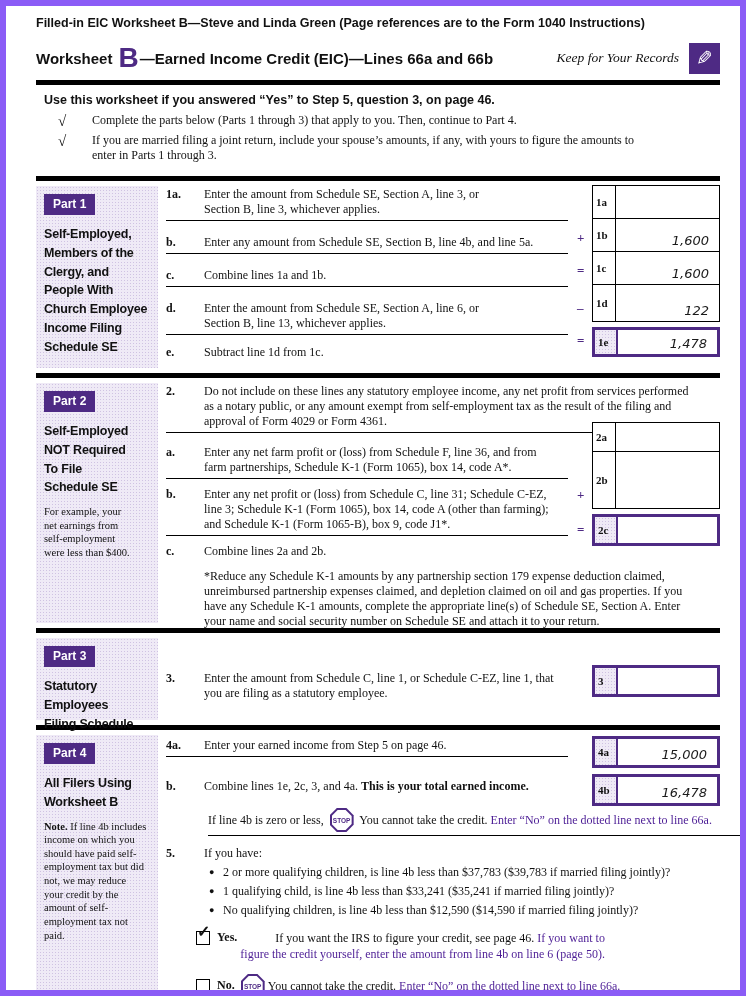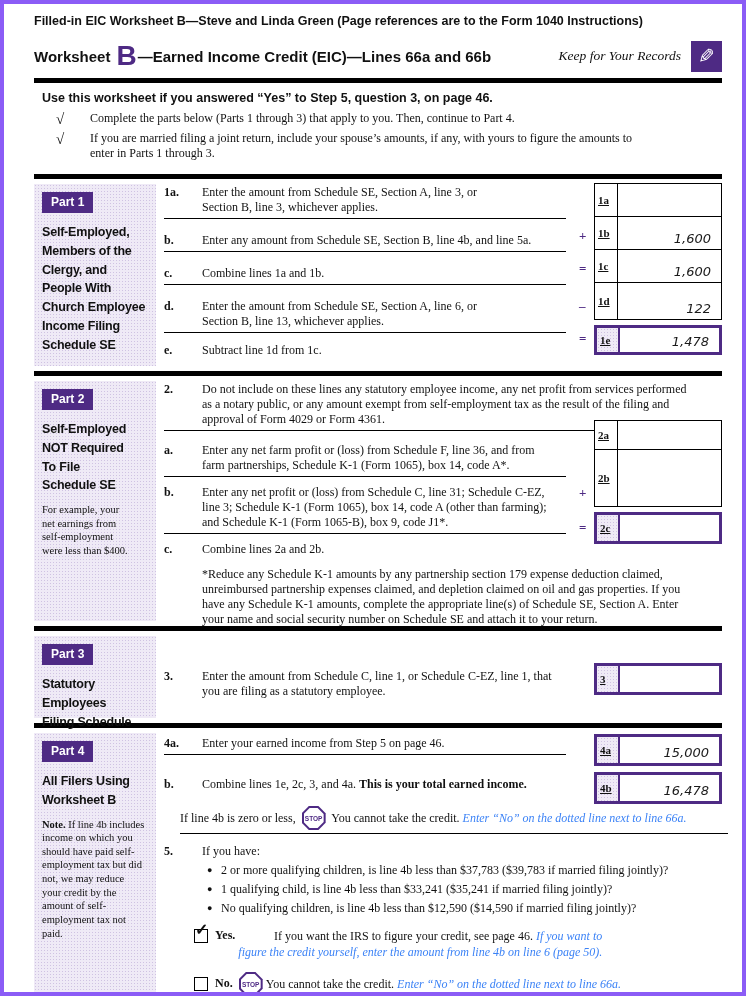--- a/index.html
+++ b/index.html
@@ -1,17 +1,17 @@
 <!DOCTYPE html>
 <html><head>
 <meta charset="utf-8">
 <style>
   html,body{margin:0;padding:0;background:#fff;}
   .page{
-    width:746px;height:996px;box-sizing:border-box;border:4px solid #8b5cf6;
+    width:746px;height:996px;box-sizing:border-box;border:6px solid #8b5cf6;
     padding:6px 20px 0 30px;position:relative;background:#fff;
     font-family:"Liberation Serif",serif;color:#111;overflow:hidden;
   }
   
   .doc-title{font:bold 12.5px/1.2 "Liberation Sans",sans-serif;margin-top:4px;}
   .ws-row{display:flex;align-items:center;margin-top:7px;height:40px;}
   .ws-word{font:bold 15px "Liberation Sans",sans-serif;}
   .ws-letter{font:bold 28px/0.9 "Liberation Sans",sans-serif;color:#4e2a84;margin:0 1px 0 6px;}
   .ws-rest{font:bold 15px "Liberation Sans",sans-serif;}
   .keep{font:italic 13.5px "Liberation Serif",serif;margin-left:auto;margin-right:10px;}
@@ -39,27 +39,27 @@
   .side-note{font:10.5px/1.3 "Liberation Serif",serif;white-space:pre-line;margin-top:8px;}
   .side-note b{font-size:10.5px;}
   
   .item{display:flex;align-items:flex-start;width:402px;}
   .item.wide{width:552px;}
   .item.u{border-bottom:1px solid #000;padding-bottom:3px;}
   .inum{font:bold 12px/15px "Liberation Serif",serif;width:30px;flex:none;text-align:left;margin-right:8px;}
   .itext{font:12px/15px "Liberation Serif",serif;white-space:pre-line;}
   .itext b{font-weight:bold;}
   .uline{height:0;border-bottom:1px solid #000;width:548px;margin-top:3px;}
-  .link{color:#3b82f6;font-style:italic;}
+  .link{color:#4c1d95;}
   
   .boxcol{position:absolute;right:0;width:128px;}
   .bxrow{display:flex;border:1px solid #000;margin-top:-1px;position:relative;background:#fff;box-sizing:border-box;}
   .bxrow:first-child{margin-top:0;}
   .bx-label{width:23px;flex:none;border-right:1px solid #000;font:bold 11px "Liberation Serif",serif;
-    display:flex;align-items:center;padding-left:3px;box-sizing:border-box;text-decoration:underline;}
+    display:flex;align-items:center;padding-left:3px;box-sizing:border-box;}
   .bx-val{flex:1;display:flex;align-items:flex-end;justify-content:flex-end;
     font:italic 13px "DejaVu Sans",sans-serif;color:#1a1a1a;padding:0 10px 3px 0;}
   .bxrow.hl{border:3px solid #4e2a84;margin-top:0;}
   .bxrow.hl .bx-label{border-right:2px solid #4e2a84;
     background-color:#efeaf6;background-image:radial-gradient(#cfc2e2 0.8px, transparent 0.9px);background-size:3px 3px;}
   .op{position:absolute;left:-16px;bottom:5px;color:#4e2a84;font:bold 13px "Liberation Serif",serif;}
   .h34{height:34px}.h38{height:38px}.h30{height:30px}.h32{height:32px}.h44{height:30px}.h58{height:58px}
   
   .stop{display:inline-block;width:24px;height:24px;background:#4e2a84;position:relative;vertical-align:middle;
     clip-path:polygon(30% 0,70% 0,100% 30%,100% 70%,70% 100%,30% 100%,0 70%,0 30%);margin:0 3px;flex:none;}
@@ -266,21 +266,21 @@
     </div>
     <div style="padding-top:6px;">
       <div class="item u">
         <span class="inum">4a.</span>
         <span class="itext">Enter your earned income from Step 5 on page 46.</span>
       </div>
       <div class="item" style="margin-top:22px;">
         <span class="inum">b.</span>
         <span class="itext"><span>Combine lines 1e, 2c, 3, and 4a. </span><b>This is your total earned income.</b></span>
       </div>
-      <div style="margin-top:14px;margin-left:16px;">
+      <div style="margin-top:14px;margin-left:42px;">
         <span class="itext" style="display:inline;">If line 4b is zero or less, </span><span class="stop"><span class="stop-in">STOP</span></span><span class="itext" style="display:inline;"> You cannot take the credit. </span><span class="itext link" style="display:inline;">Enter “No” on the dotted line next to line 66a.</span>
         <div class="uline"></div>
       </div>
       <div class="q5lead" style="margin-top:10px;">
         <span class="inum">5.</span>
         <span class="itext">If you have:</span>
       </div>
       <div class="blt-row">
         <span class="blt">●</span>
         <span>2 or more qualifying children, is line 4b less than $37,783 ($39,783 if married filing jointly)?</span>

